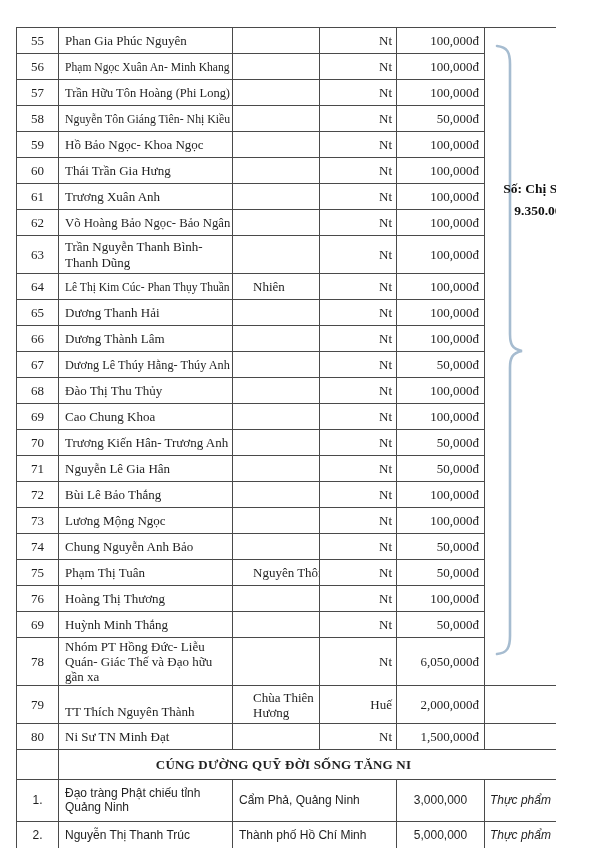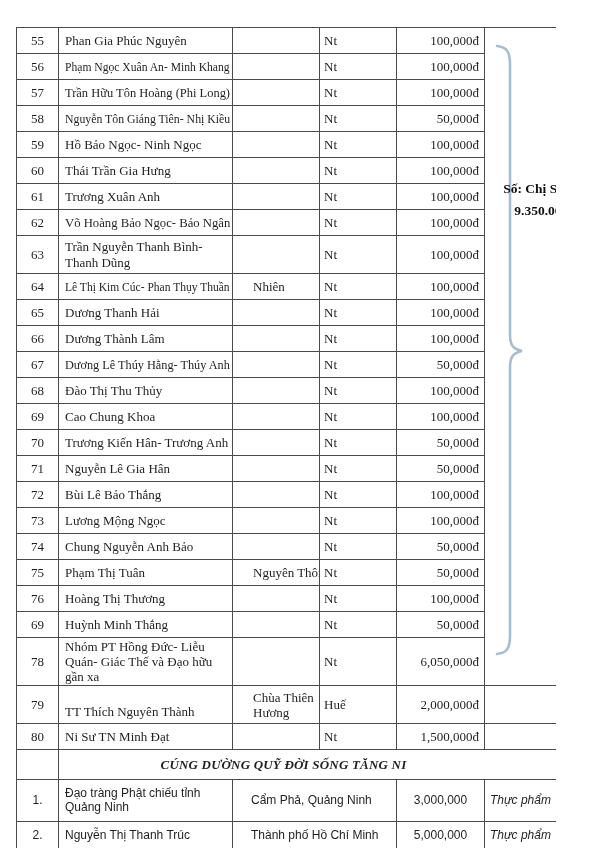--- a/index.html
+++ b/index.html
@@ -13,37 +13,37 @@
   }
   td{
     border:1px solid #4a4a4a;font-size:13px;line-height:1.16;
     padding:1px 4px;vertical-align:middle;overflow:hidden;
   }
   tr.reg{height:26px;}
   tr.tall{height:38px;}
   td.no{text-align:center;padding:0;}
   td.name{padding-left:6px;margin-left:8px;}
   td.extra{padding-left:20px;}
-  td.nt{text-align:left;}
+  td.nt{text-align:right;}
   td.amt{text-align:right;padding-right:5px;}
   td.nowrap{white-space:nowrap;}
   td.vbottom{vertical-align:bottom;padding-bottom:4px;}
   td.side{position:relative;padding:0;}
   .fit{display:inline-block;white-space:inherit;transform-origin:0 50%;}
   .brace{position:absolute;left:6px;top:15px;}
   .side-note{
     position:absolute;top:150px;right:3px;text-align:center;
     font-weight:bold;font-size:13.5px;line-height:22px;white-space:nowrap;color:#111;
   }
   tr.hdr{height:30px;}
-  td.hcell{font-weight:bold;text-align:center;padding-right:86px;letter-spacing:.2px;font-size:13px;font-style:italic;}
+  td.hcell{font-weight:bold;text-align:center;padding-right:86px;letter-spacing:.2px;font-size:13px;}
   tr.b1{height:42px;}
   tr.b2{height:28px;}
   tr.bsec td{font-family:"Liberation Sans","DejaVu Sans",sans-serif;font-size:12px;}
-  td.loc{padding-left:18px;}
+  td.loc{padding-left:6px;}
   td.bamt{text-align:center;}
   td.type{padding-left:5px;font-style:italic;}
 </style>
 </head>
 <body>
 
 <div class="page">
   <table class="tbl">
     <colgroup>
       <col style="width:42px">
@@ -86,21 +86,21 @@
         </tr>
         <tr class="reg">
           <td class="no"><span class="fit">58</span></td>
           <td class="name nowrap"><span class="fit" style="transform: scaleX(0.907);">Nguyễn Tôn Giáng Tiên- Nhị Kiều</span></td>
           <td class="extra nowrap"></td>
           <td class="nt"><span class="fit">Nt</span></td>
           <td class="amt nowrap"><span class="fit">50,000đ</span></td>
         </tr>
         <tr class="reg">
           <td class="no"><span class="fit">59</span></td>
-          <td class="name nowrap"><span class="fit">Hồ Bảo Ngọc- Ninh Ngọc</span></td>
+          <td class="name nowrap"><span class="fit">Hồ Bảo Ngọc- Khoa Ngọc</span></td>
           <td class="extra nowrap"></td>
           <td class="nt"><span class="fit">Nt</span></td>
           <td class="amt nowrap"><span class="fit">100,000đ</span></td>
         </tr>
         <tr class="reg">
           <td class="no"><span class="fit">60</span></td>
           <td class="name nowrap"><span class="fit">Thái Trần Gia Hưng</span></td>
           <td class="extra nowrap"></td>
           <td class="nt"><span class="fit">Nt</span></td>
           <td class="amt nowrap"><span class="fit">100,000đ</span></td>

